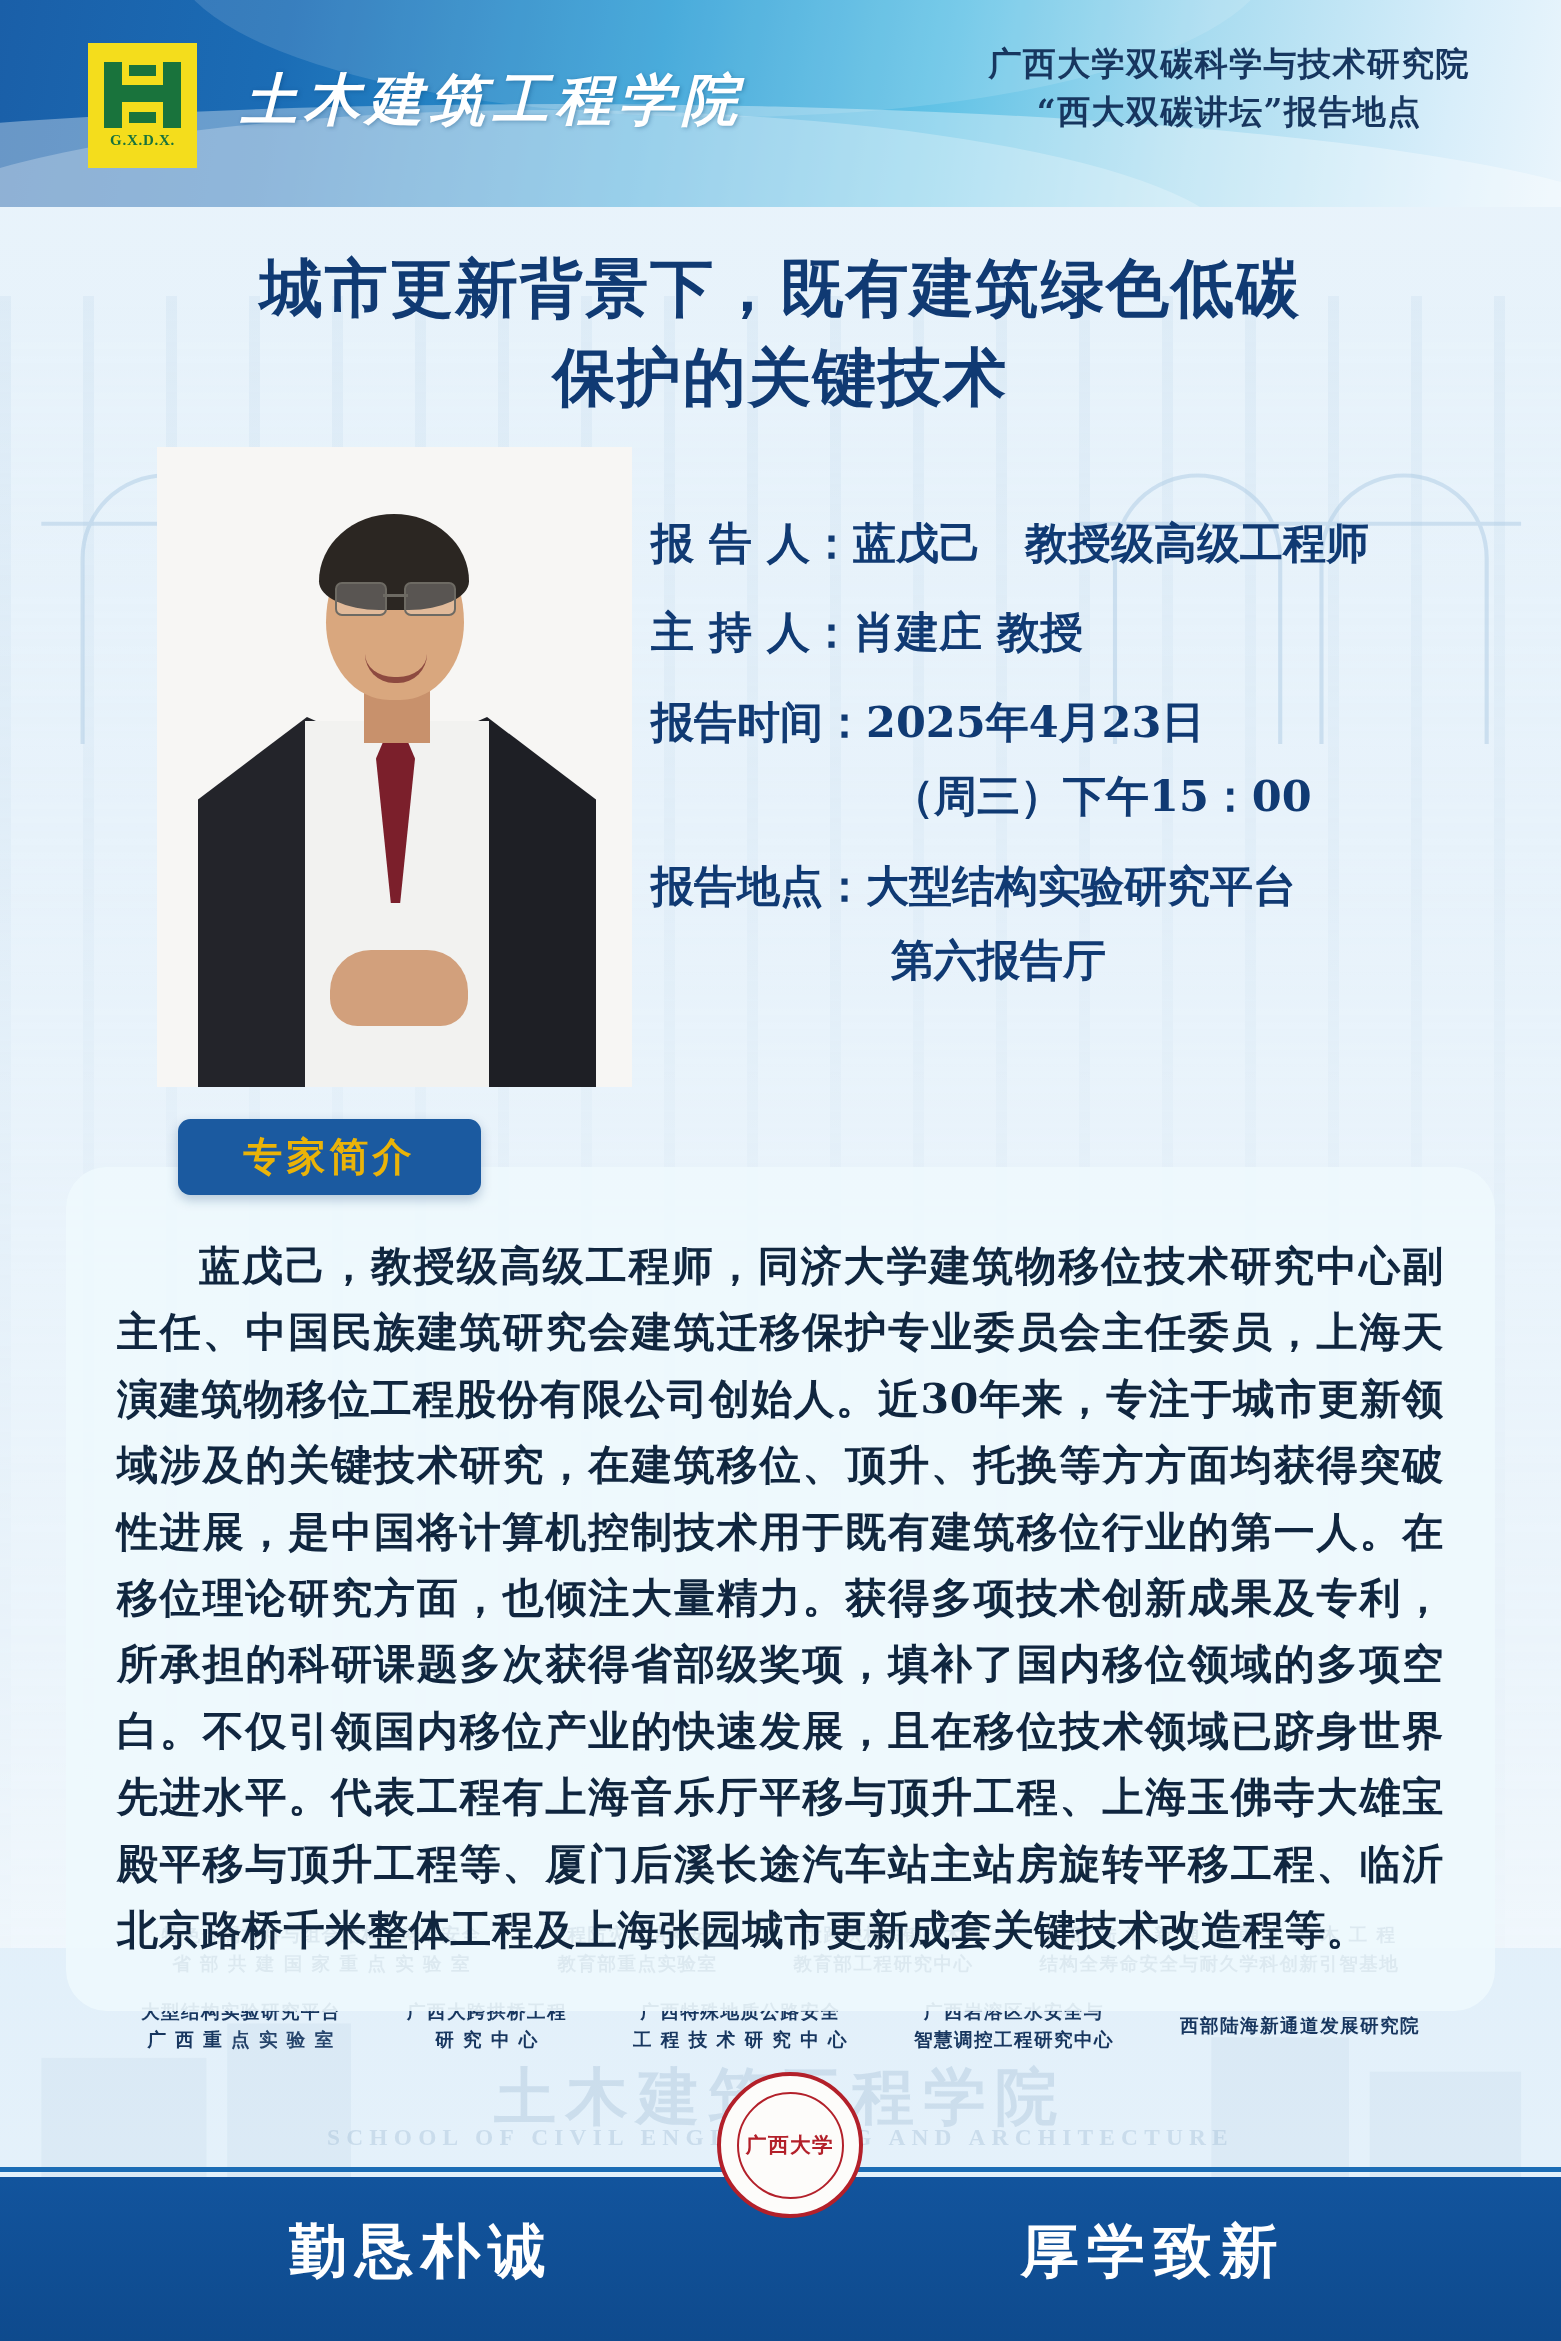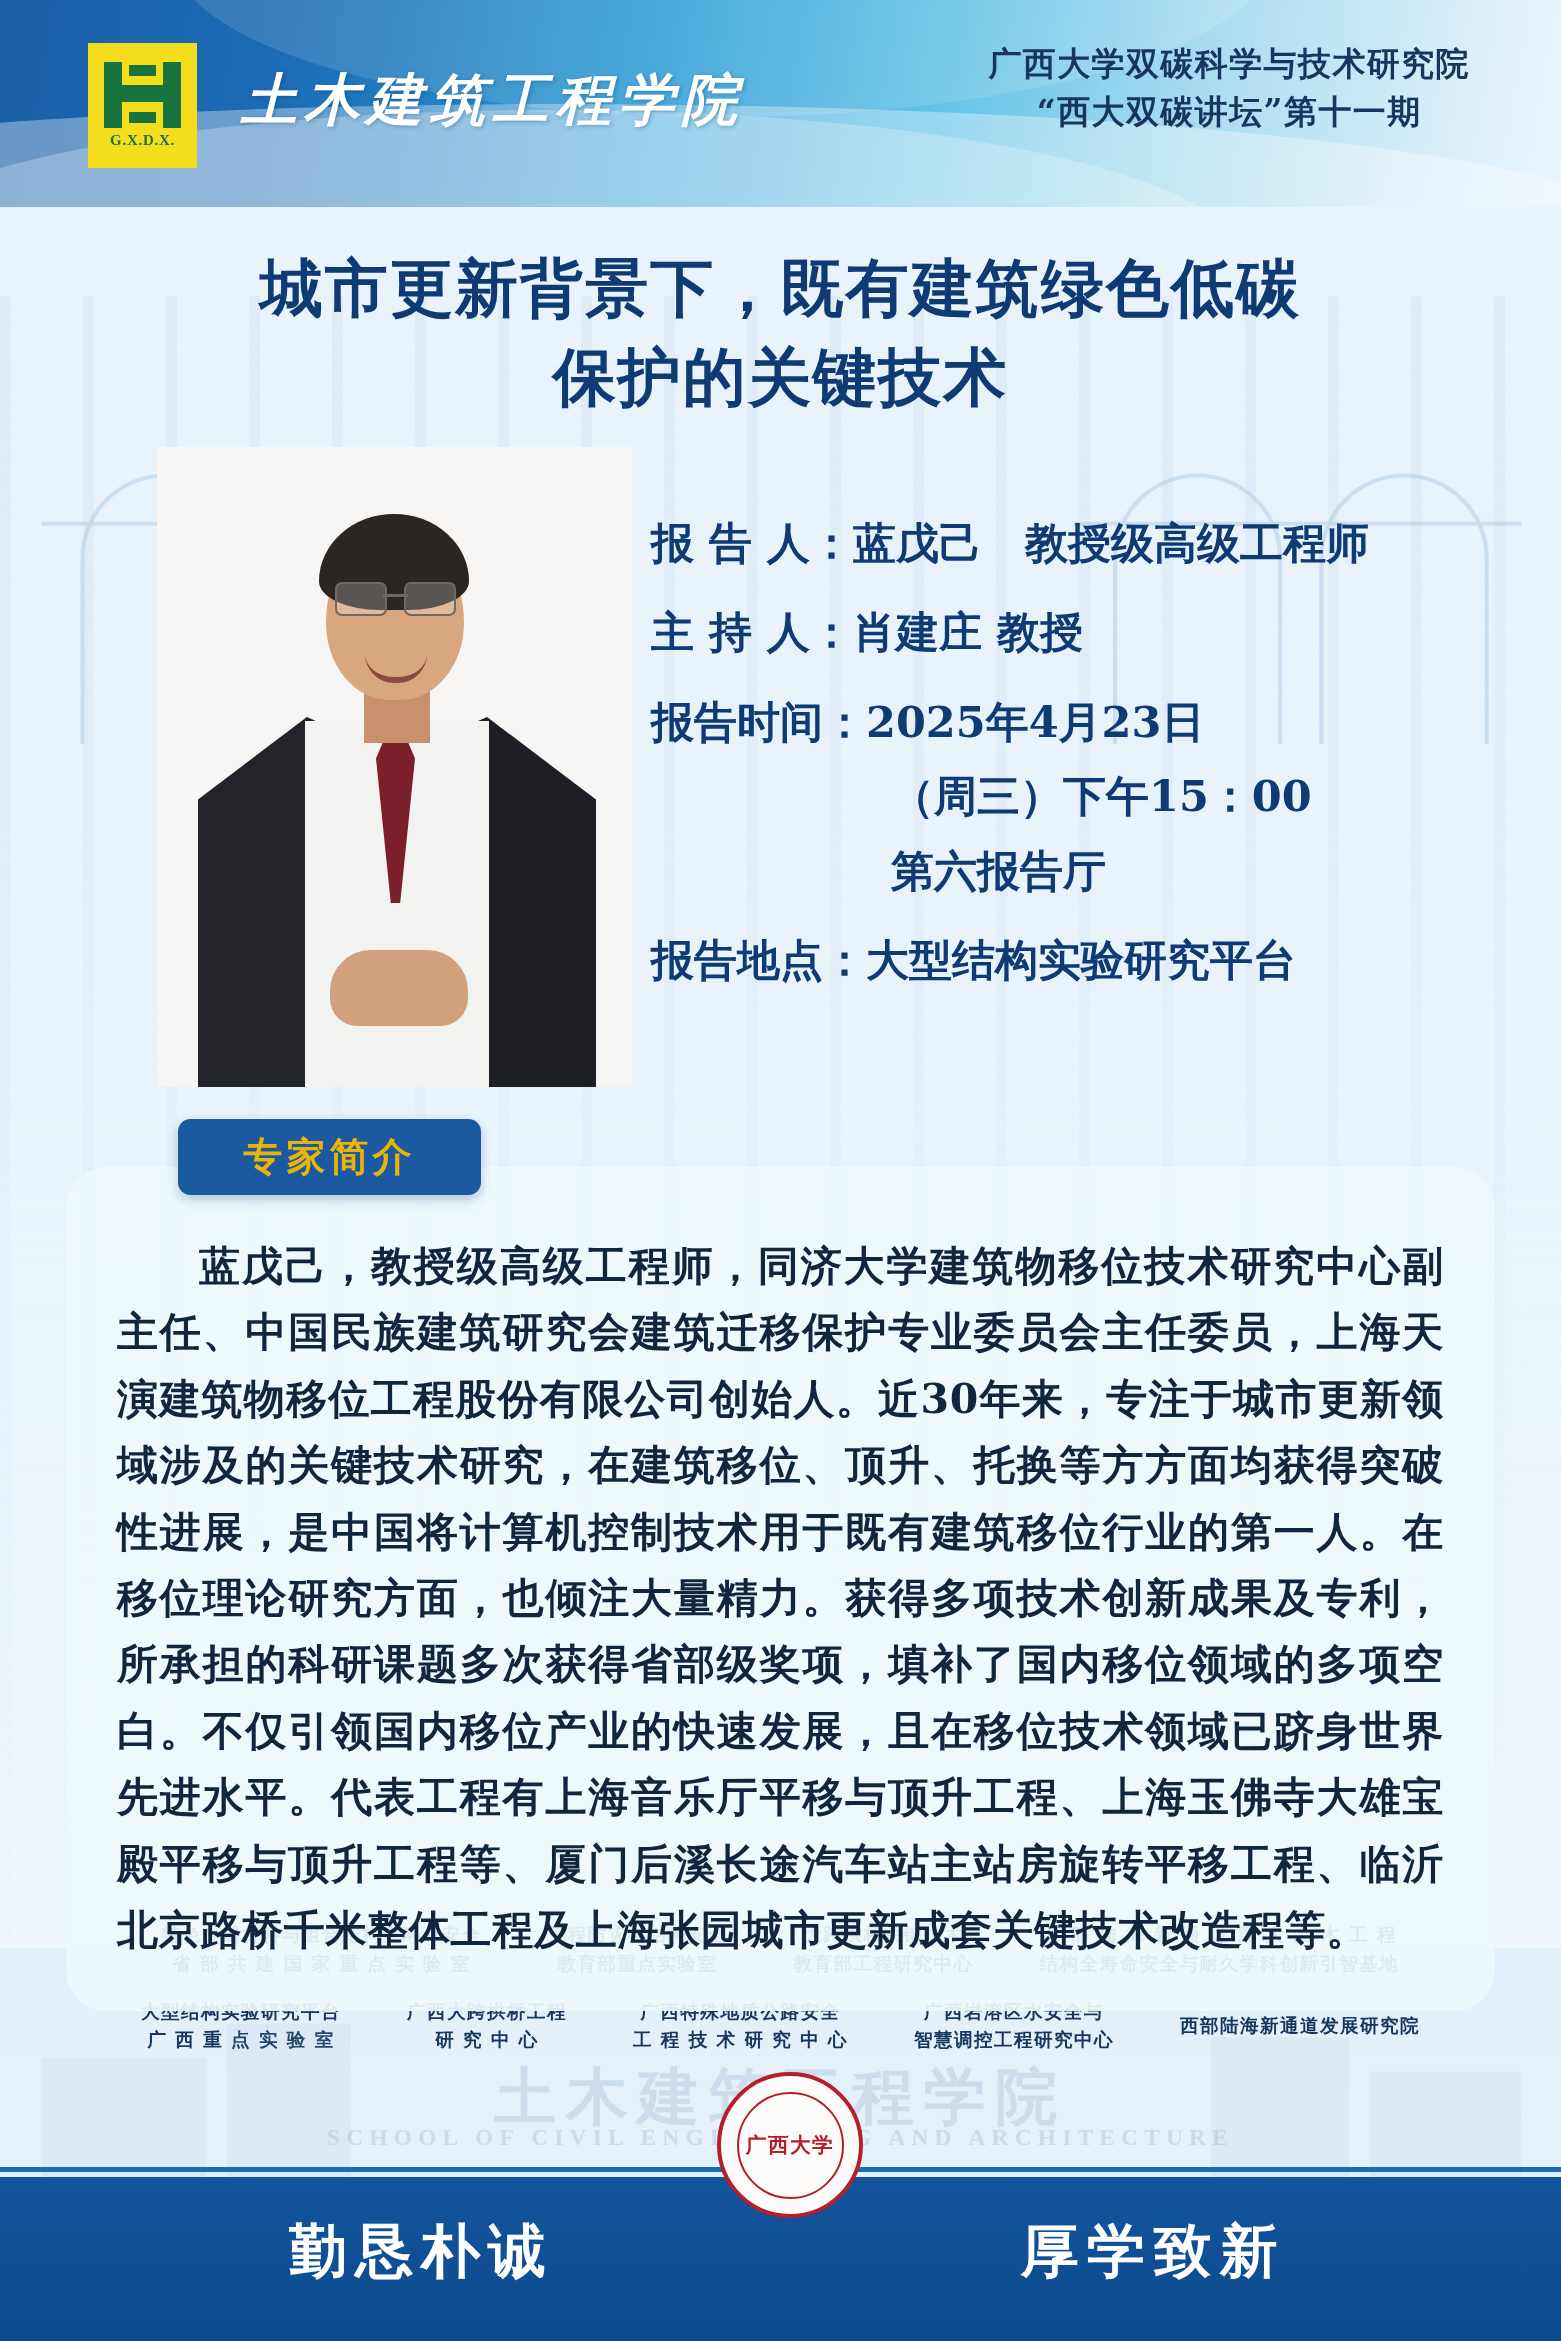--- a/index.html
+++ b/index.html
@@ -350,21 +350,21 @@
       <div class="bar" style="left:27.5px; top:2.8px; width:27.5px; height:11px;"></div>
       <div class="bar" style="left:27.5px; top:50px; width:27.5px; height:11px;"></div>
     </div>
     <div class="logo-sub">G.X.D.X.</div>
   </div>
 
   <div class="college-name">土木建筑工程学院</div>
 
   <div class="header-right">
     <div>广西大学双碳科学与技术研究院</div>
-    <div>“西大双碳讲坛”第十一期</div>
+    <div>“西大双碳讲坛”报告地点</div>
   </div>
 
   <div class="title">
     <div>城市更新背景下，既有建筑绿色低碳</div>
     <div>保护的关键技术</div>
   </div>
 
   <div class="portrait">
     <div class="p-bg"></div>
     <div class="p-suit-l"></div>
@@ -392,26 +392,26 @@
       <span class="lab">主 持 人：</span>
       <span class="val">肖建庄 教授</span>
     </div>
     <div class="row">
       <span class="lab">报告时间：</span>
       <span class="val">2025年4月23日</span>
     </div>
     <div class="row sub">
       <span class="val">（周三）下午15：00</span>
     </div>
-    <div class="row sub">
-      <span class="val">第六报告厅</span>
-    </div>
     <div class="row">
       <span class="lab">报告地点：</span>
       <span class="val">大型结构实验研究平台</span>
+    </div>
+    <div class="row sub">
+      <span class="val">第六报告厅</span>
     </div>
   </div>
 
   <div class="bio-tag">专家简介</div>
   <div class="bio-card">
     <div class="bio-text">蓝戊己，教授级高级工程师，同济大学建筑物移位技术研究中心副主任、中国民族建筑研究会建筑迁移保护专业委员会主任委员，上海天演建筑物移位工程股份有限公司创始人。近30年来，专注于城市更新领域涉及的关键技术研究，在建筑移位、顶升、托换等方方面均获得突破性进展，是中国将计算机控制技术用于既有建筑移位行业的第一人。在移位理论研究方面，也倾注大量精力。获得多项技术创新成果及专利，所承担的科研课题多次获得省部级奖项，填补了国内移位领域的多项空白。不仅引领国内移位产业的快速发展，且在移位技术领域已跻身世界先进水平。代表工程有上海音乐厅平移与顶升工程、上海玉佛寺大雄宝殿平移与顶升工程等、厦门后溪长途汽车站主站房旋转平移工程、临沂北京路桥千米整体工程及上海张园城市更新成套关键技术改造程等。</div>
   </div>
 
   <div class="labs">
     <div class="line">

